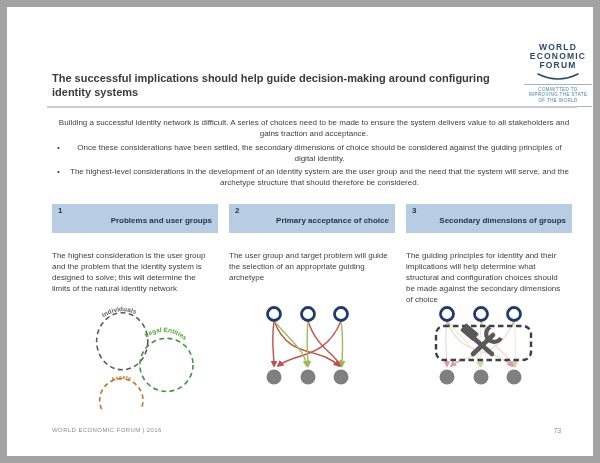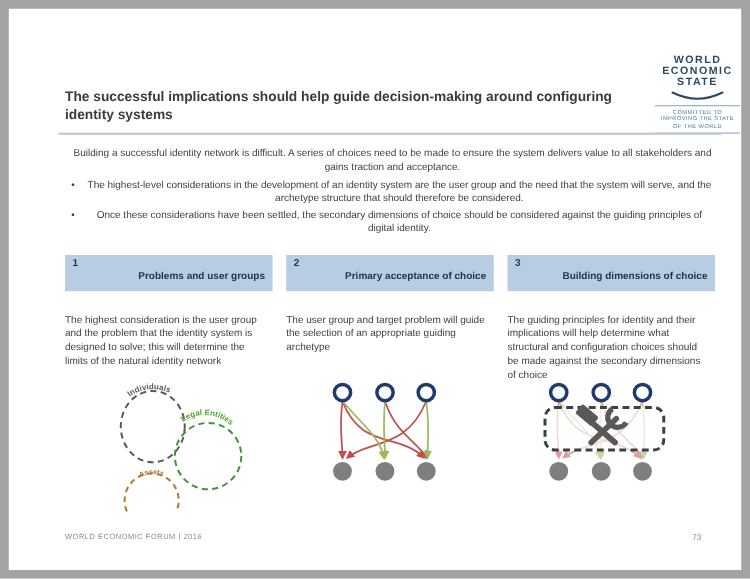--- a/index.html
+++ b/index.html
@@ -50,42 +50,42 @@
 </style>
 </head>
 <body>
 
 <div class="slide">
 
   <div class="logo">
     <div class="logo-wordmark">
       <div>WORLD</div>
       <div>ECONOMIC</div>
-      <div>STATE</div>
+      <div>FORUM</div>
     </div>
     <svg class="logo-swoosh" width="44" height="9" viewBox="0 0 44 9">
       <path d="M2 2 Q22 12 42 2" fill="none" stroke="#2c4a66" stroke-width="1.6" stroke-linecap="round"></path>
     </svg>
     <div class="logo-rule"></div>
     <div class="logo-tagline">
       <div>COMMITTED TO</div>
       <div>IMPROVING THE STATE</div>
       <div>OF THE WORLD</div>
     </div>
     <div class="logo-rule"></div>
   </div>
 
   <h1 class="title">The successful implications should help guide decision-making around configuring identity systems</h1>
   <div class="title-rule"></div>
 
   <div class="intro">
     <p>Building a successful identity network is difficult. A series of choices need to be made to ensure the system delivers value to all stakeholders and gains traction and acceptance.</p>
     <ul>
+      <li>Once these considerations have been settled, the secondary dimensions of choice should be considered against the guiding principles of digital identity.</li>
       <li>The highest-level considerations in the development of an identity system are the user group and the need that the system will serve, and the archetype structure that should therefore be considered.</li>
-      <li>Once these considerations have been settled, the secondary dimensions of choice should be considered against the guiding principles of digital identity.</li>
     </ul>
   </div>
 
   <div class="columns">
 
     <div class="column">
       <div class="col-header">
         <div class="col-number">1</div>
         <div class="col-title">Problems and user groups</div>
       </div>
@@ -154,21 +154,21 @@
             <circle cx="51" cy="79" r="7.5"></circle>
             <circle cx="84" cy="79" r="7.5"></circle>
           </g>
         </svg>
       </div>
     </div>
 
     <div class="column">
       <div class="col-header">
         <div class="col-number">3</div>
-        <div class="col-title">Building dimensions of choice</div>
+        <div class="col-title">Secondary dimensions of groups</div>
       </div>
       <div class="col-body">The guiding principles for identity and their implications will help determine what structural and configuration choices should be made against the secondary dimensions of choice</div>
       <div class="diagram">
         <svg width="120" height="98" viewBox="0 0 120 98">
           <defs>
             <marker id="ar2" viewBox="0 0 8 8" refX="6" refY="4" markerWidth="5" markerHeight="5" orient="auto">
               <path d="M0,0 L8,4 L0,8 z" fill="#c0504d"></path>
             </marker>
             <marker id="ag2" viewBox="0 0 8 8" refX="6" refY="4" markerWidth="5" markerHeight="5" orient="auto">
               <path d="M0,0 L8,4 L0,8 z" fill="#9bbb59"></path>

